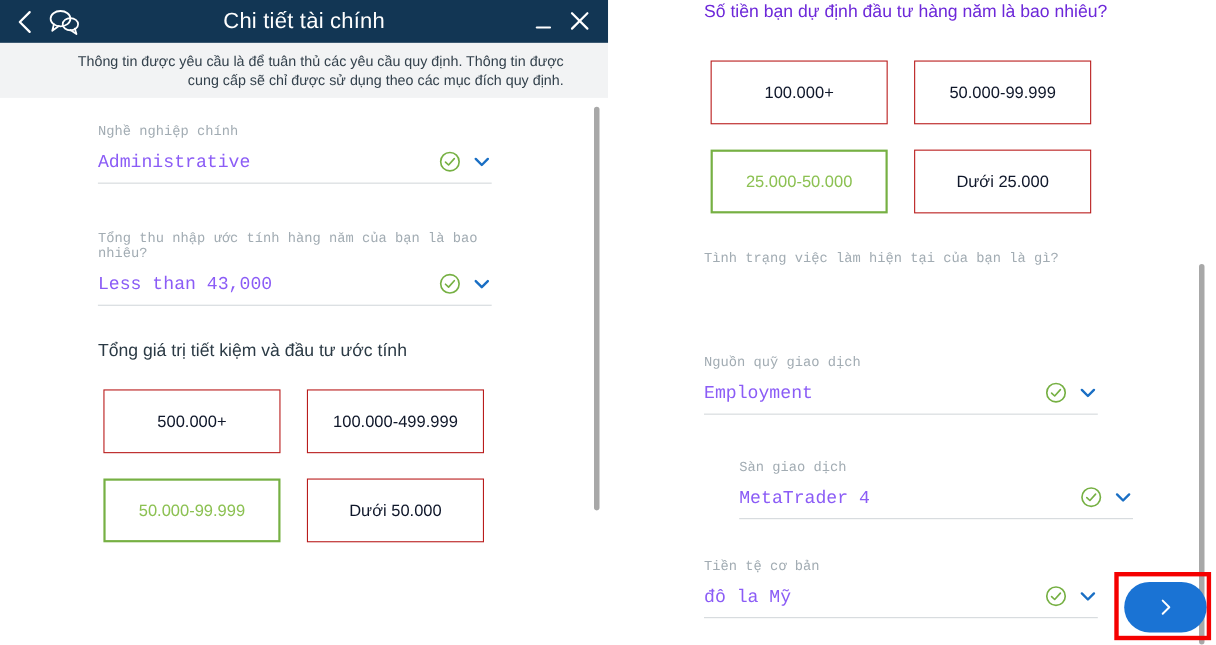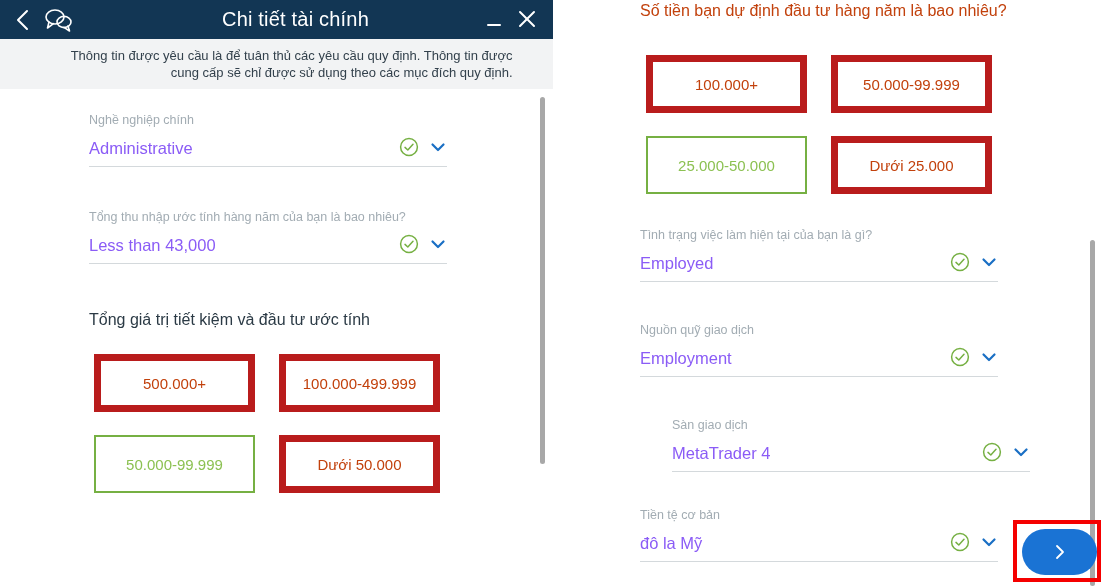--- a/index.html
+++ b/index.html
@@ -55,21 +55,20 @@
     position: absolute;
     left: 0;
     top: 0;
     width: 553px;
     height: 47px;
     line-height: 39px;
     text-align: center;
     color: #ffffff;
     font-size: 20px;
     letter-spacing: .2px;
-    padding-left: 19px;
   }
   #minimize-button {
     position: absolute;
     right: 48px;
     top: 9px;
     width: 22px;
     height: 22px;
     cursor: pointer;
   }
   #close-button {
@@ -105,20 +104,21 @@
     left: 0;
     top: 89px;
     width: 553px;
     height: 497px;
   }
 
   .field {
     position: absolute;
     width: 358px;
     left: 89px;
+    font-family: Liberation Mono, monospace;
   }
   .field-label {
     font-size: 12.5px;
     color: #a2acb3;
     margin-bottom: 9px;
   }
   .field-row {
     position: relative;
     height: 30px;
     border-bottom: 1px solid #d4d9dc;
@@ -148,27 +148,27 @@
 
   .option-grid {
     position: absolute;
     display: grid;
     grid-template-columns: 161px 161px;
     grid-template-rows: 58px 58px;
     column-gap: 24px;
     row-gap: 23px;
   }
   .option-button {
-    border: 7px solid #b91c1c;
+    border: 1px solid #b91c1c;
     background: #ffffff;
     display: flex;
     align-items: center;
     justify-content: center;
     font-size: 15px;
-    color: #c2410c;
+    color: #0f172a;
     cursor: pointer;
     box-sizing: border-box;
   }
   .option-button.selected {
     border: 2px solid #76b043;
     color: #8cc152;
   }
 
   #left-scrollbar {
     position: absolute;
@@ -189,21 +189,21 @@
     width: 552px;
     height: 586px;
     background: #ffffff;
     overflow: hidden;
   }
   #right-question {
     position: absolute;
     left: 87px;
     top: 0px;
     font-size: 16px;
-    color: #c2410c;
+    color: #6d28d9;
     line-height: 22px;
   }
   #right-option-grid {
     position: absolute;
     left: 93px;
     top: 55px;
   }
   #right-fields .field { left: 87px; width: 358px; }
 
   #right-scrollbar {
@@ -343,36 +343,20 @@
     <div class="option-button">100.000+</div>
     <div class="option-button">50.000-99.999</div>
     <div class="option-button selected">25.000-50.000</div>
     <div class="option-button">Dưới 25.000</div>
   </div>
 
   <div id="right-fields">
 
     <div class="field" style="top:228px;">
       <div class="field-label">Tình trạng việc làm hiện tại của bạn là gì?</div>
-      <div class="field-row">
-        <span class="field-value">Employed</span>
-        <span class="field-icons">
-          <span class="check-icon">
-            <svg viewBox="0 0 20 20" width="20" height="20">
-              <circle cx="10" cy="10" r="8.4" fill="none" stroke="#76b043" stroke-width="1.5"></circle>
-              <polyline points="6,10.4 8.8,13 14,7.2" fill="none" stroke="#76b043" stroke-width="1.5" stroke-linecap="round" stroke-linejoin="round"></polyline>
-            </svg>
-          </span>
-          <span class="chevron-icon">
-            <svg viewBox="0 0 18 18" width="18" height="18">
-              <polyline points="3.5,6.5 9,12 14.5,6.5" fill="none" stroke="#1a6fc4" stroke-width="2.2" stroke-linecap="round" stroke-linejoin="round"></polyline>
-            </svg>
-          </span>
-        </span>
-      </div>
     </div>
 
     <div class="field" style="top:323px;">
       <div class="field-label">Nguồn quỹ giao dịch</div>
       <div class="field-row">
         <span class="field-value">Employment</span>
         <span class="field-icons">
           <span class="check-icon">
             <svg viewBox="0 0 20 20" width="20" height="20">
               <circle cx="10" cy="10" r="8.4" fill="none" stroke="#76b043" stroke-width="1.5"></circle>

